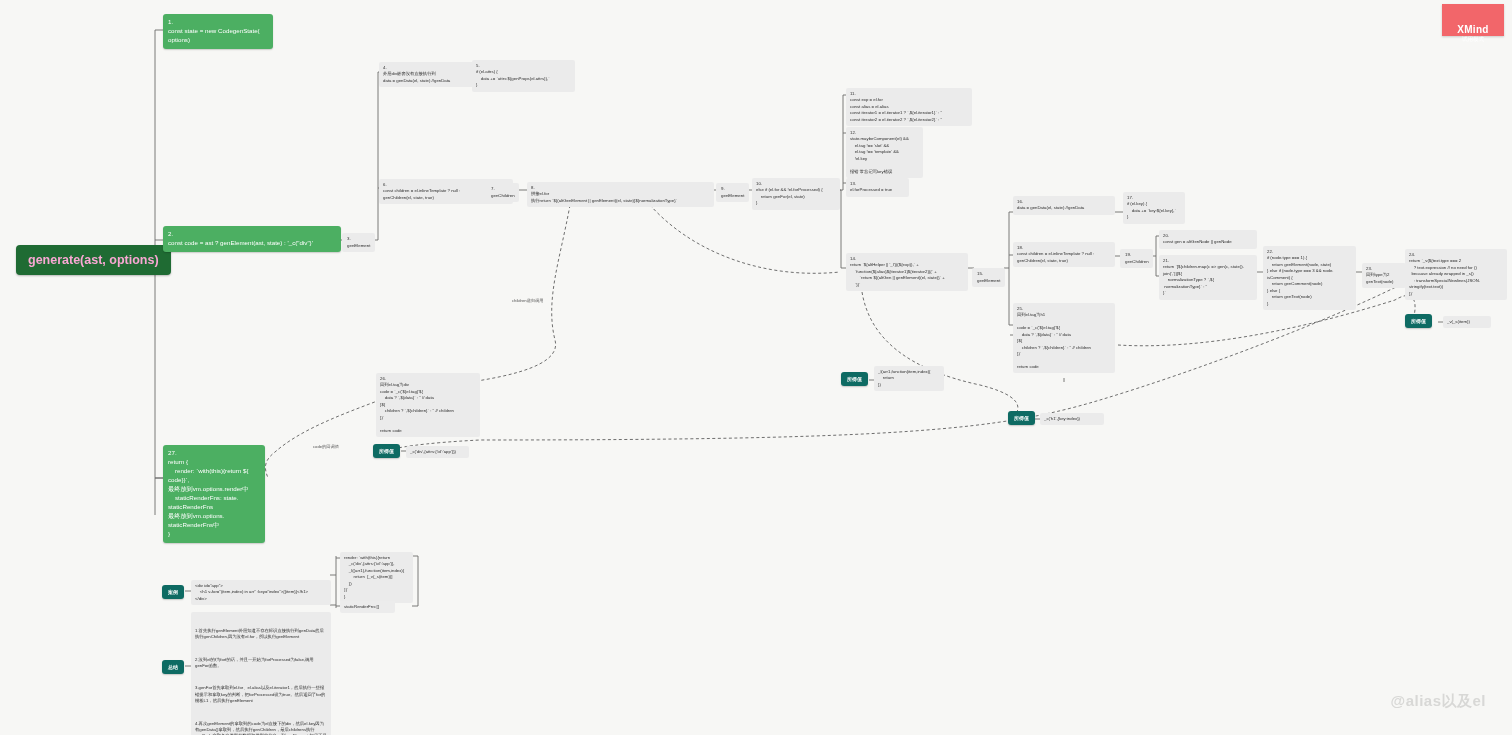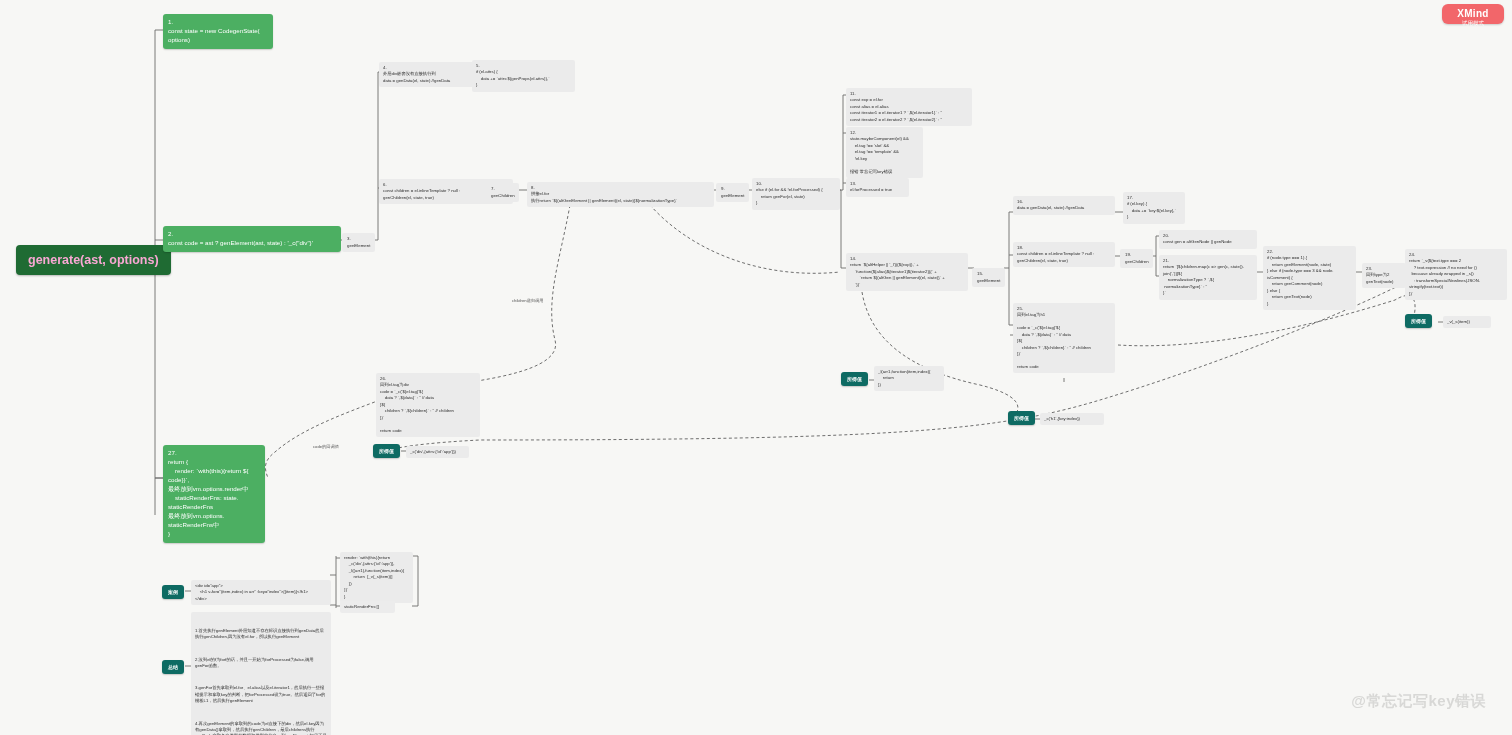--- a/index.html
+++ b/index.html
@@ -81,26 +81,26 @@
     bottom:24px;
     color:#d8d8d6;
     font-size:15px;
     font-weight:bold;
     letter-spacing:.5px;
   }
 
   .xmind-badge {
     position:absolute;
     right:8px; top:4px;
-    width:62px; height:20px;
+    width:62px; height:32px;
     background:#f2666a;
-    border-radius:6px;
+    border-radius:0;
     color:#fff;
     text-align:center;
-    padding-top:4px;
+    padding-top:20px;
     box-shadow:0 1px 2px rgba(0,0,0,.18);
   }
   .xmind-badge .brand { font-size:10px; font-weight:bold; letter-spacing:.3px; display:block; }
   .xmind-badge .mode  { font-size:5.5px; display:block; margin-top:1px; }
 
   .conn-label {
     position:absolute;
     font-size:4.2px;
     color:#555;
   }
@@ -387,15 +387,15 @@
   </div>
 
   <div class="conn-label" style="left:512px; top:298px;">children递归调用</div>
   <div class="conn-label" style="left:313px; top:444px;">code的回调值</div>
 
   <div class="xmind-badge">
     <span class="brand">XMind</span>
     <span class="mode">试用模式</span>
   </div>
 
-  <div class="watermark">@常忘记写key错误</div>
+  <div class="watermark">@alias以及el</div>
 
 </div>
 
 </body></html>

